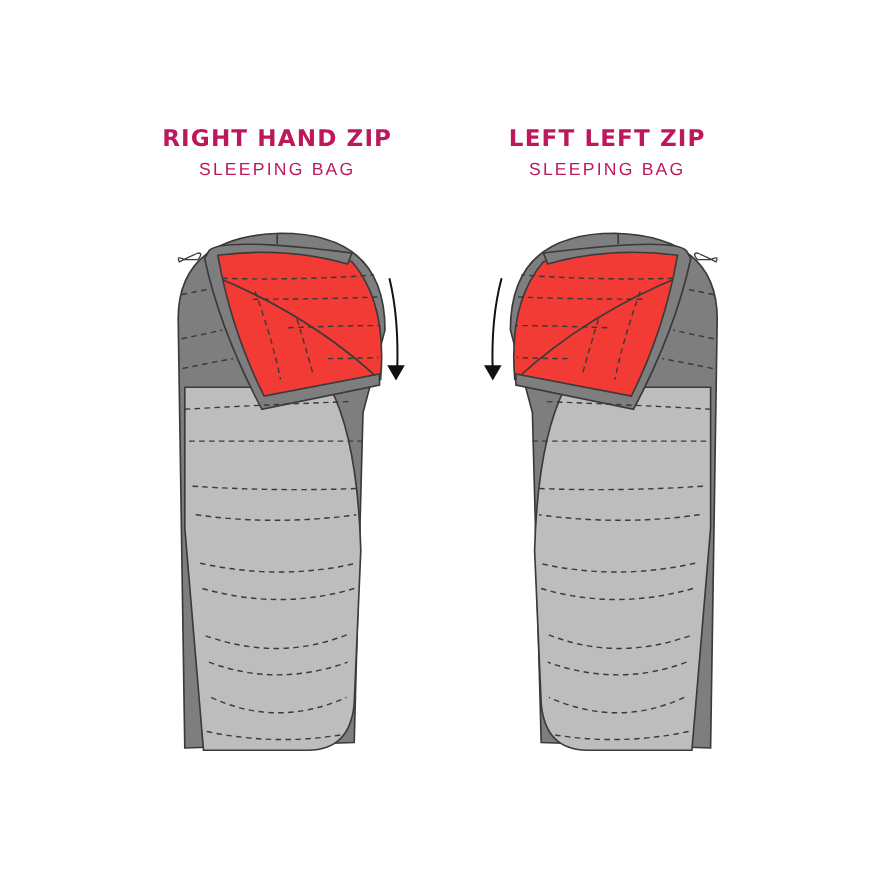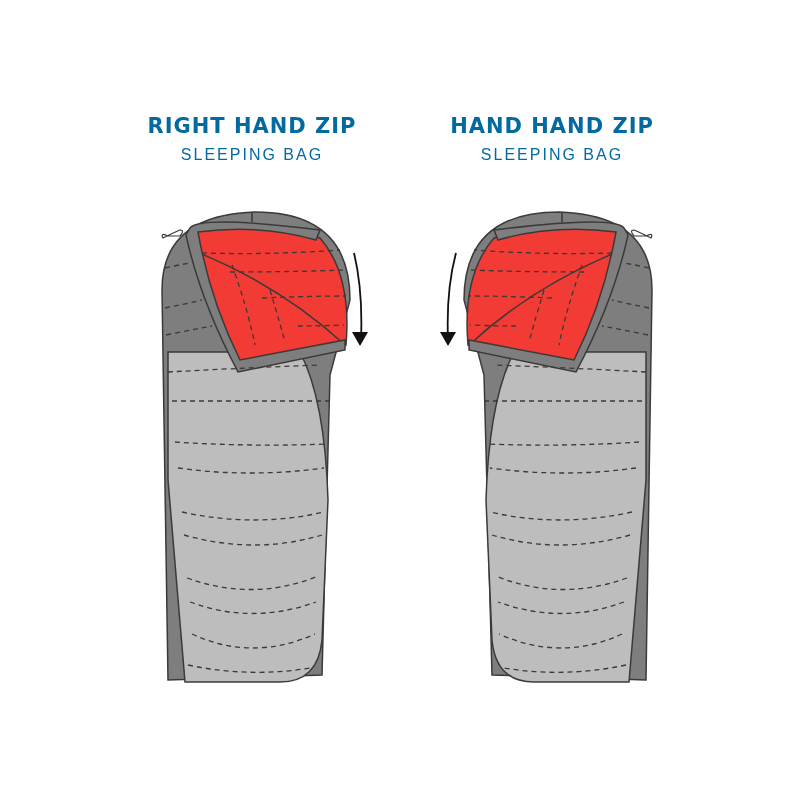--- a/index.html
+++ b/index.html
@@ -1,32 +1,32 @@
 <!DOCTYPE html>
 <html><head>
 <meta charset="utf-8">
 <style>
   html,body{margin:0;padding:0;background:#ffffff;}
   body{width:800px;height:800px;position:relative;overflow:hidden;font-family:"DejaVu Sans","Liberation Sans",sans-serif;}
-  .title{position:absolute;top:112px;width:280px;text-align:center;color:#0369a1;}
+  .title{position:absolute;top:112px;width:280px;text-align:center;color:#be185d;}
   .title .l1{font-weight:bold;font-size:21px;letter-spacing:1px;line-height:28px;}
   .title .l2{font-size:16px;letter-spacing:2px;line-height:30px;font-family:"Liberation Sans","DejaVu Sans",sans-serif;}
   #t-right{left:112px;}
   #t-left{left:412px;}
   svg.bag{position:absolute;top:0;left:0;}
 </style>
 </head>
 <body>
 
 <div class="title" id="t-right">
   <div class="l1">RIGHT HAND ZIP</div>
   <div class="l2">SLEEPING BAG</div>
 </div>
 <div class="title" id="t-left">
-  <div class="l1">HAND HAND ZIP</div>
+  <div class="l1">LEFT LEFT ZIP</div>
   <div class="l2">SLEEPING BAG</div>
 </div>
 
 <svg class="bag" width="800" height="800" viewBox="0 0 800 800">
   <defs>
     <g id="bag">
 
       <path d="M168 680 L162 290 Q162 215 255 212 Q350 212 350 300 L330 375 L322 675 Z" fill="#7e7e7e" stroke="#3a3a3a" stroke-width="1.5"></path>
 
       <line x1="252" y1="212" x2="252" y2="222" stroke="#3a3a3a" stroke-width="1.5"></line>

